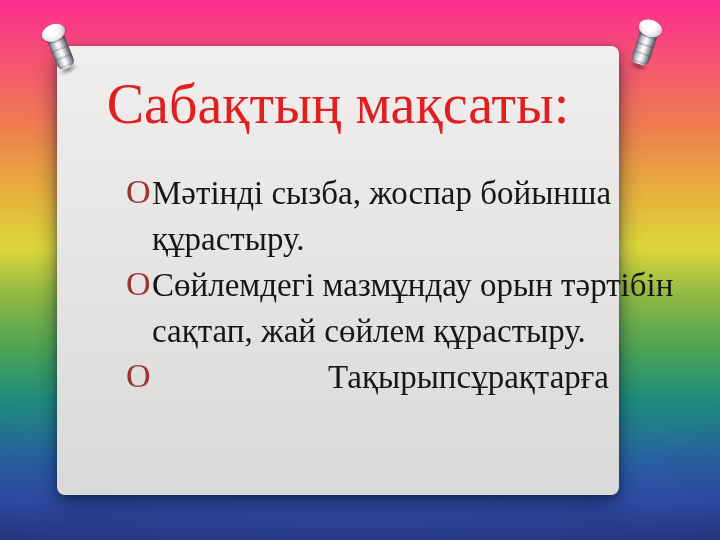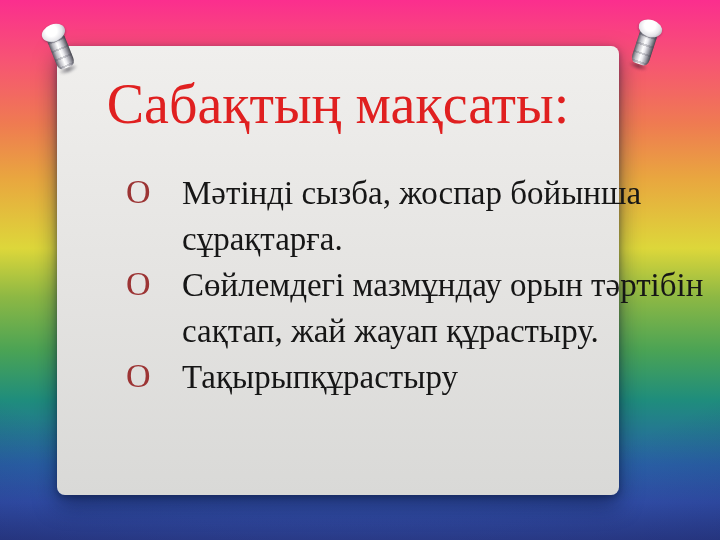--- a/index.html
+++ b/index.html
@@ -27,22 +27,22 @@
   }
   .bullets{
     position:absolute;top:124px;left:95px;right:10px;
     font-size:33px;line-height:46px;color:#161616;
   }
   .bullet{position:relative;}
   .bullet .marker{
     position:absolute;left:-26px;top:-1px;
     font-size:34px;line-height:46px;color:#9c3434;
   }
-  .bline{display:block;white-space:nowrap;margin-left:30px;}
-  .bline-flex{display:flex;justify-content:flex-start;white-space:nowrap;}
+  .bline{display:block;white-space:nowrap;}
+  .bline-flex{display:flex;justify-content:flex-end;white-space:nowrap;}
   
   .pin{position:absolute;width:24px;height:52px;z-index:2;}
   .pin .body{
     position:absolute;left:3px;top:9px;width:18px;height:37px;
     border-radius:5px/7px;
     background:linear-gradient(90deg,#585860 0%,#b9b9c0 20%,#ffffff 45%,#ececf0 58%,#9b9ba4 80%,#46464e 100%);
   }
   .pin .body::after{
     content:"";position:absolute;inset:0;border-radius:inherit;
     background:repeating-linear-gradient(180deg, rgba(255,255,255,0) 0 7px, rgba(60,60,75,0.22) 7px 9px);
@@ -67,34 +67,34 @@
 
   <div class="card">
 
     <div class="slide-title">Сабақтың мақсаты:</div>
 
     <div class="bullets">
 
       <div class="bullet">
         <span class="marker">O</span>
         <span class="bline">Мәтінді сызба, жоспар бойынша</span>
-        <span class="bline">сұрақтарға.</span>
+        <span class="bline">құрастыру.</span>
       </div>
 
       <div class="bullet">
         <span class="marker">O</span>
         <span class="bline">Сөйлемдегі мазмұндау орын тәртібін</span>
-        <span class="bline">сақтап, жай жауап құрастыру.</span>
+        <span class="bline">сақтап, жай сөйлем құрастыру.</span>
       </div>
 
       <div class="bullet">
         <span class="marker">O</span>
         <span class="bline bline-flex">
           <span>Тақырып</span>
-          <span>құрастыру</span>
+          <span>сұрақтарға</span>
         </span>
       </div>
 
     </div>
   </div>
 
   <div class="pin pin-left">
     <span class="base-shadow"></span>
     <span class="body"></span>
     <span class="cap"></span>

